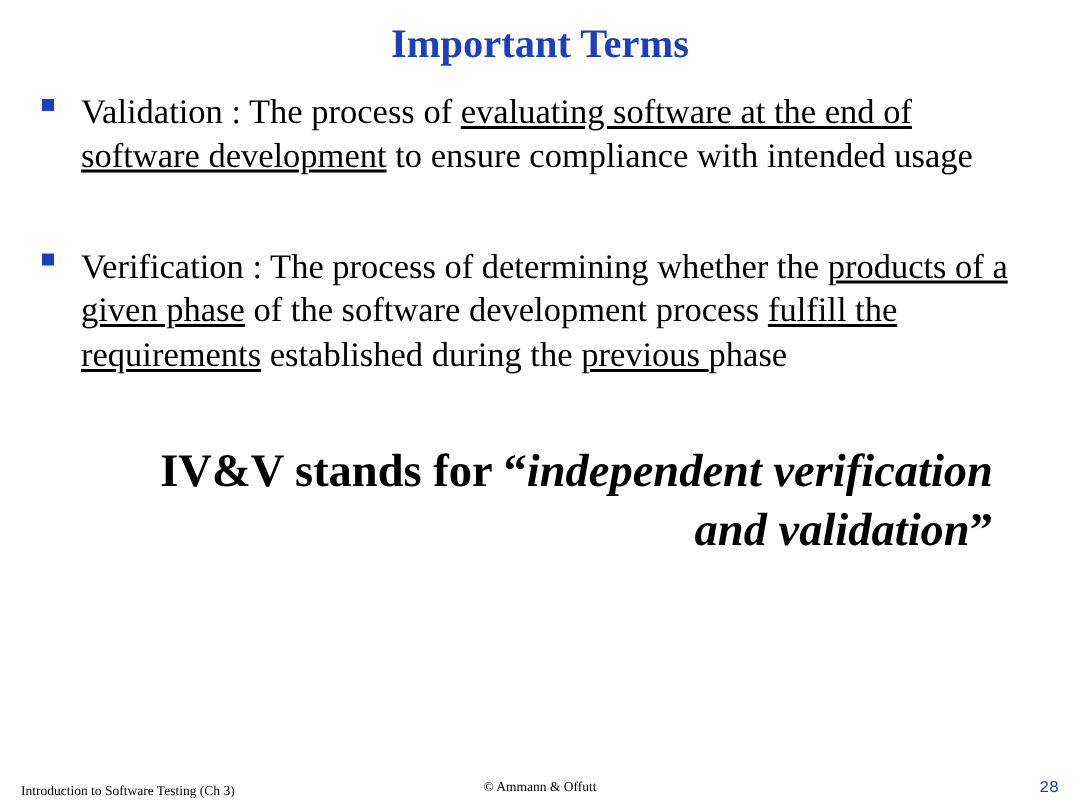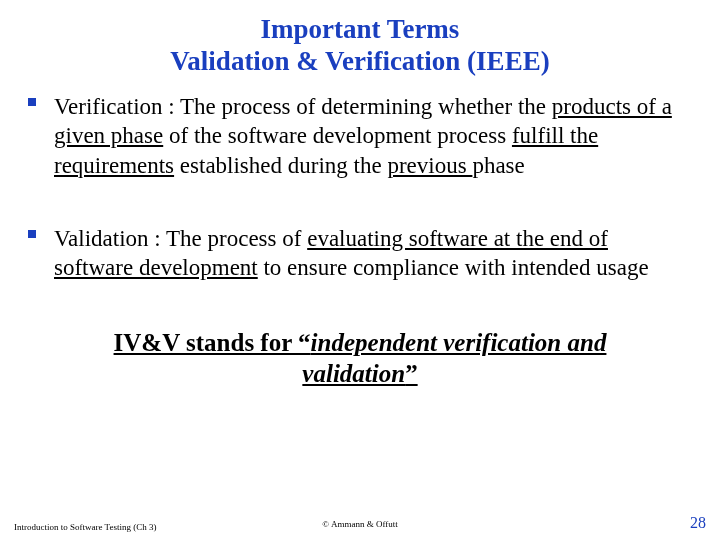--- a/index.html
+++ b/index.html
@@ -44,27 +44,26 @@
   .bullet-mark {
     position: absolute;
     left: 0;
     top: 6px;
     width: 8px;
     height: 8px;
     background: #1a3fbf;
   }
   .u { text-decoration: underline; }
   .ivv {
-    text-align: center;
-    font-size: 25px;
+    text-align: right;
+    font-size: 31px;
     font-weight: bold;
     line-height: 1.25;
     margin-top: 6px;
     padding: 0 30px;
-    text-decoration: underline;
   }
   .ivv .ital { font-style: italic; }
   .footer {
     position: absolute;
     left: 0;
     right: 0;
     bottom: 8px;
     font-size: 9px;
     color: #000;
     font-family: "Times New Roman", Times, serif;
@@ -78,41 +77,41 @@
     position: absolute;
     left: 50%;
     transform: translateX(-50%);
     bottom: 3px;
   }
   .footer-right {
     position: absolute;
     right: 14px;
     bottom: 0;
     color: #1a3fbf;
-    font-size: 16px;
+    font-size: 11px;
+    font-family: Liberation Mono, monospace;
   }
 </style>
 </head>
 <body>
 
 <div class="slide">
 
   <div class="title">
     <span>Important Terms</span><br>
-    <span>Validation &amp; Verification (IEEE)</span>
   </div>
 
   <ul class="bullets">
     <li>
       <span class="bullet-mark"></span>
-      <span>Verification</span><span> : The process of determining whether the </span><span class="u">products of a given phase</span><span> of the software development process </span><span class="u">fulfill the requirements</span><span> established during the </span><span class="u">previous </span><span>phase</span>
+      <span>Validation</span><span> : The process of </span><span class="u">evaluating software at the end of software development</span><span> to ensure compliance with intended usage</span>
     </li>
     <li>
       <span class="bullet-mark"></span>
-      <span>Validation</span><span> : The process of </span><span class="u">evaluating software at the end of software development</span><span> to ensure compliance with intended usage</span>
+      <span>Verification</span><span> : The process of determining whether the </span><span class="u">products of a given phase</span><span> of the software development process </span><span class="u">fulfill the requirements</span><span> established during the </span><span class="u">previous </span><span>phase</span>
     </li>
   </ul>
 
   <div class="ivv">
     <span>IV&amp;V stands for “</span><span class="ital">independent verification and validation</span><span>”</span>
   </div>
 
   <div class="footer">
     <span class="footer-left">Introduction to Software Testing (Ch 3)</span>
     <span class="footer-center">© Ammann &amp; Offutt</span>

